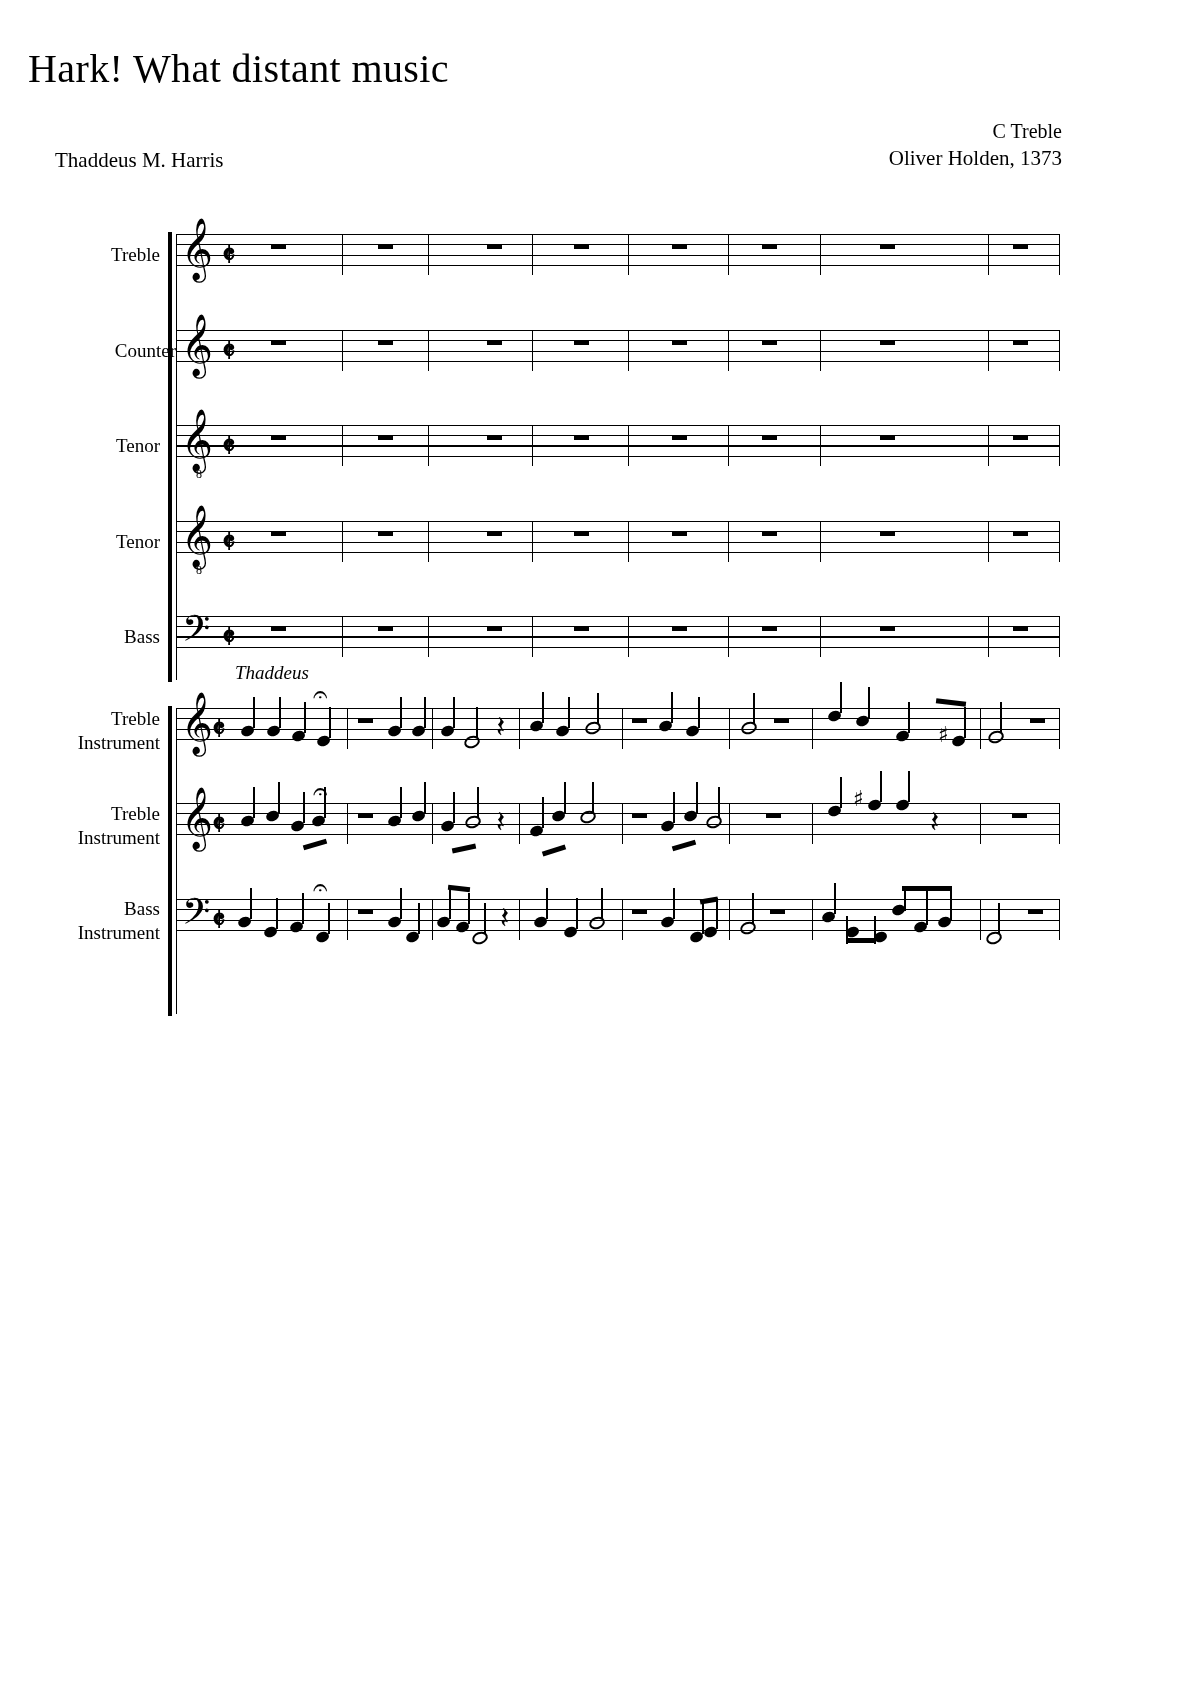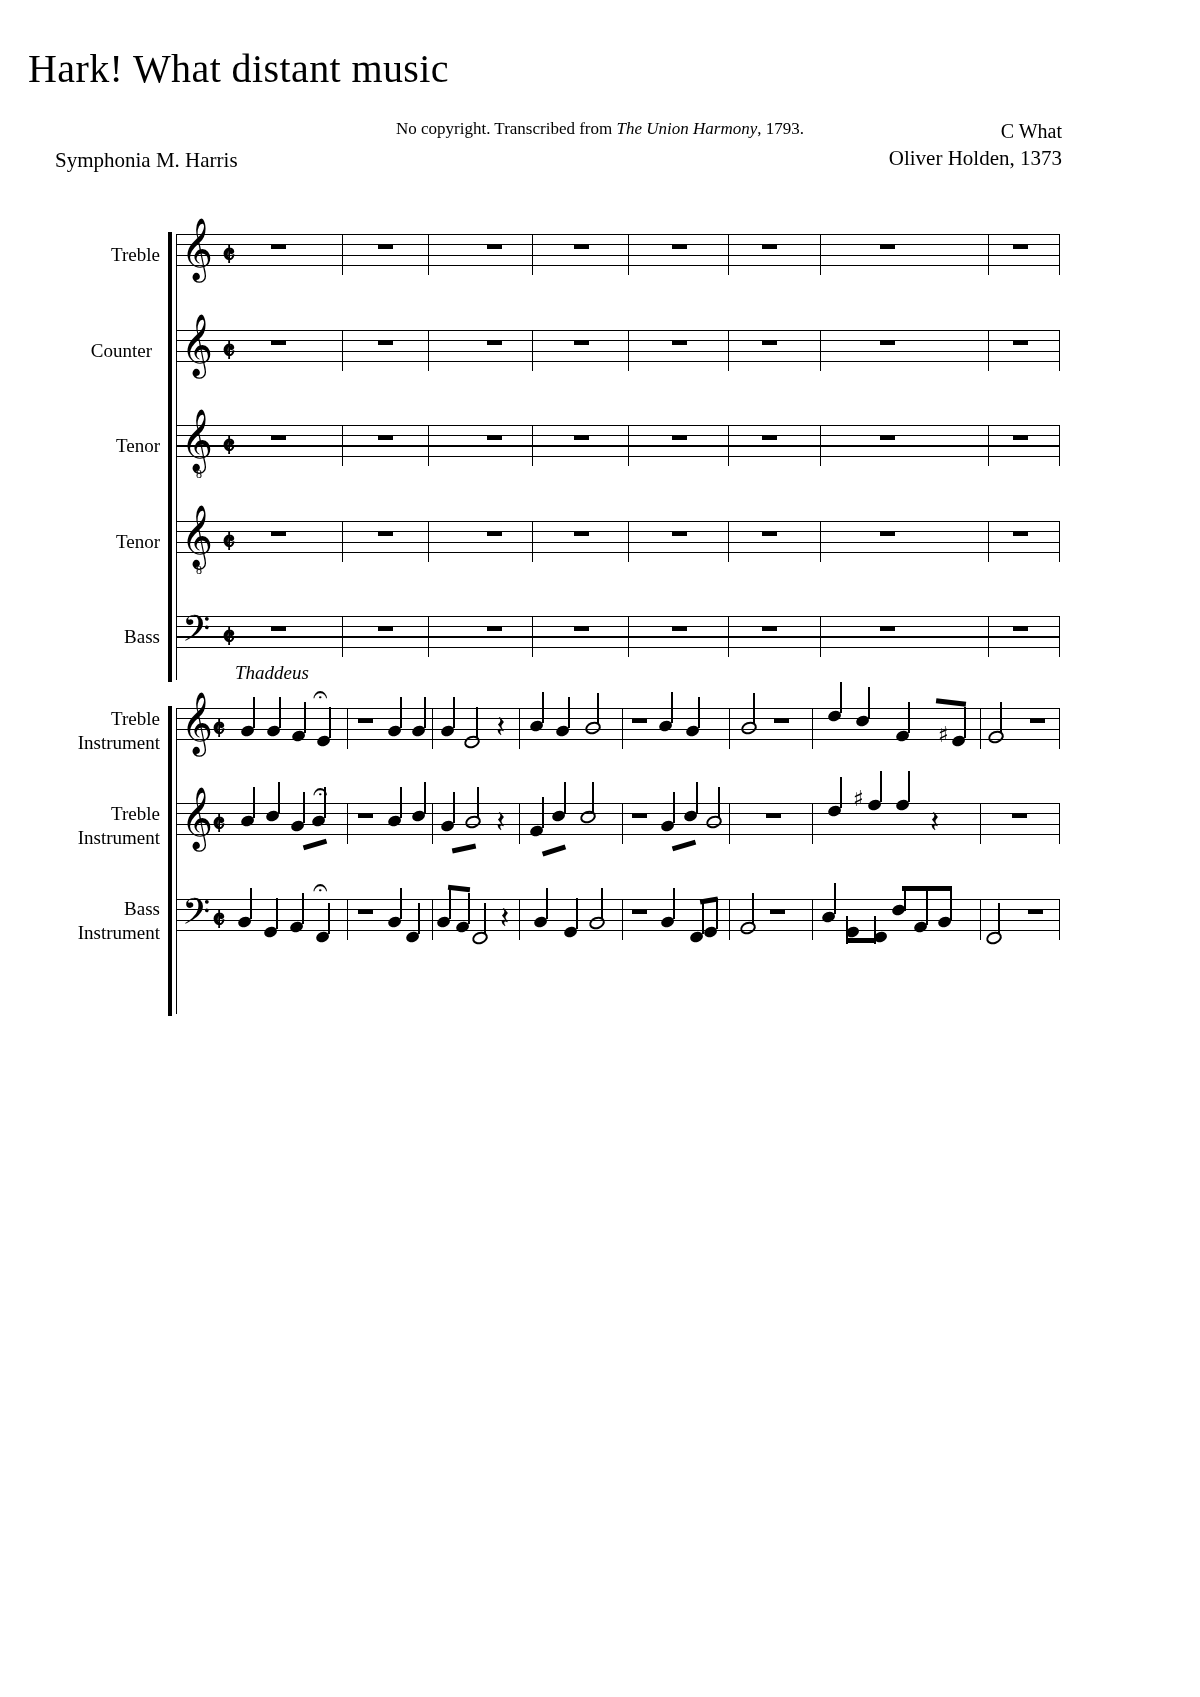--- a/index.html
+++ b/index.html
@@ -57,23 +57,22 @@
   .fermata{position:absolute;font-family:"DejaVu Sans",sans-serif;font-size:26px;line-height:1;}
   .accid{position:absolute;font-family:"DejaVu Sans",sans-serif;font-size:22px;line-height:1;}
   .symphonia{position:absolute;font-style:italic;font-size:19px;}
 </style>
 </head>
 <body>
 
 <div class="page">
 
   <div class="title">Hark! What distant music</div>
-  <div class="copyright"><span>No copyright. Transcribed from </span><span class="it">The Union Harmony</span><span>, 1793.</span></div>
-  <div class="key">C What</div>
-  <div class="lyricist">Symphonia M. Harris</div>
+  <div class="key">C Treble</div>
+  <div class="lyricist">Thaddeus M. Harris</div>
   <div class="composer">Oliver Holden, 1373</div>
 
   <div class="score">
 
     <div class="sysbracket" style="left:168px;top:232px;height:450px;"></div>
     <div class="bar" style="left:176px;top:234px;height:446px;"></div>
 
     <div class="stafflabel" style="left:40px;top:243px;width:120px;">Treble</div>
     <div class="staff" style="left:176px;top:234px;width:884px;"></div>
     <div class="glyph clefG" style="left:181px;top:222px;">𝄞</div>
@@ -88,21 +87,21 @@
     <div class="wrest" style="left:1013px;top:244px;"></div>
     <div class="bar" style="left:342px;top:234px;height:41px;"></div>
     <div class="bar" style="left:428px;top:234px;height:41px;"></div>
     <div class="bar" style="left:532px;top:234px;height:41px;"></div>
     <div class="bar" style="left:628px;top:234px;height:41px;"></div>
     <div class="bar" style="left:728px;top:234px;height:41px;"></div>
     <div class="bar" style="left:820px;top:234px;height:41px;"></div>
     <div class="bar" style="left:988px;top:234px;height:41px;"></div>
     <div class="bar" style="left:1059px;top:234px;height:41px;"></div>
 
-    <div class="stafflabel" style="left:32px;top:339px;width:120px;">Counter</div>
+    <div class="stafflabel" style="left:56px;top:339px;width:120px;">Counter</div>
     <div class="staff" style="left:176px;top:330px;width:884px;"></div>
     <div class="glyph clefG" style="left:181px;top:318px;">𝄞</div>
     <div class="glyph timeC" style="left:222px;top:336px;">𝄵</div>
     <div class="wrest" style="left:271px;top:340px;"></div>
     <div class="wrest" style="left:378px;top:340px;"></div>
     <div class="wrest" style="left:487px;top:340px;"></div>
     <div class="wrest" style="left:574px;top:340px;"></div>
     <div class="wrest" style="left:672px;top:340px;"></div>
     <div class="wrest" style="left:762px;top:340px;"></div>
     <div class="wrest" style="left:880px;top:340px;"></div>

